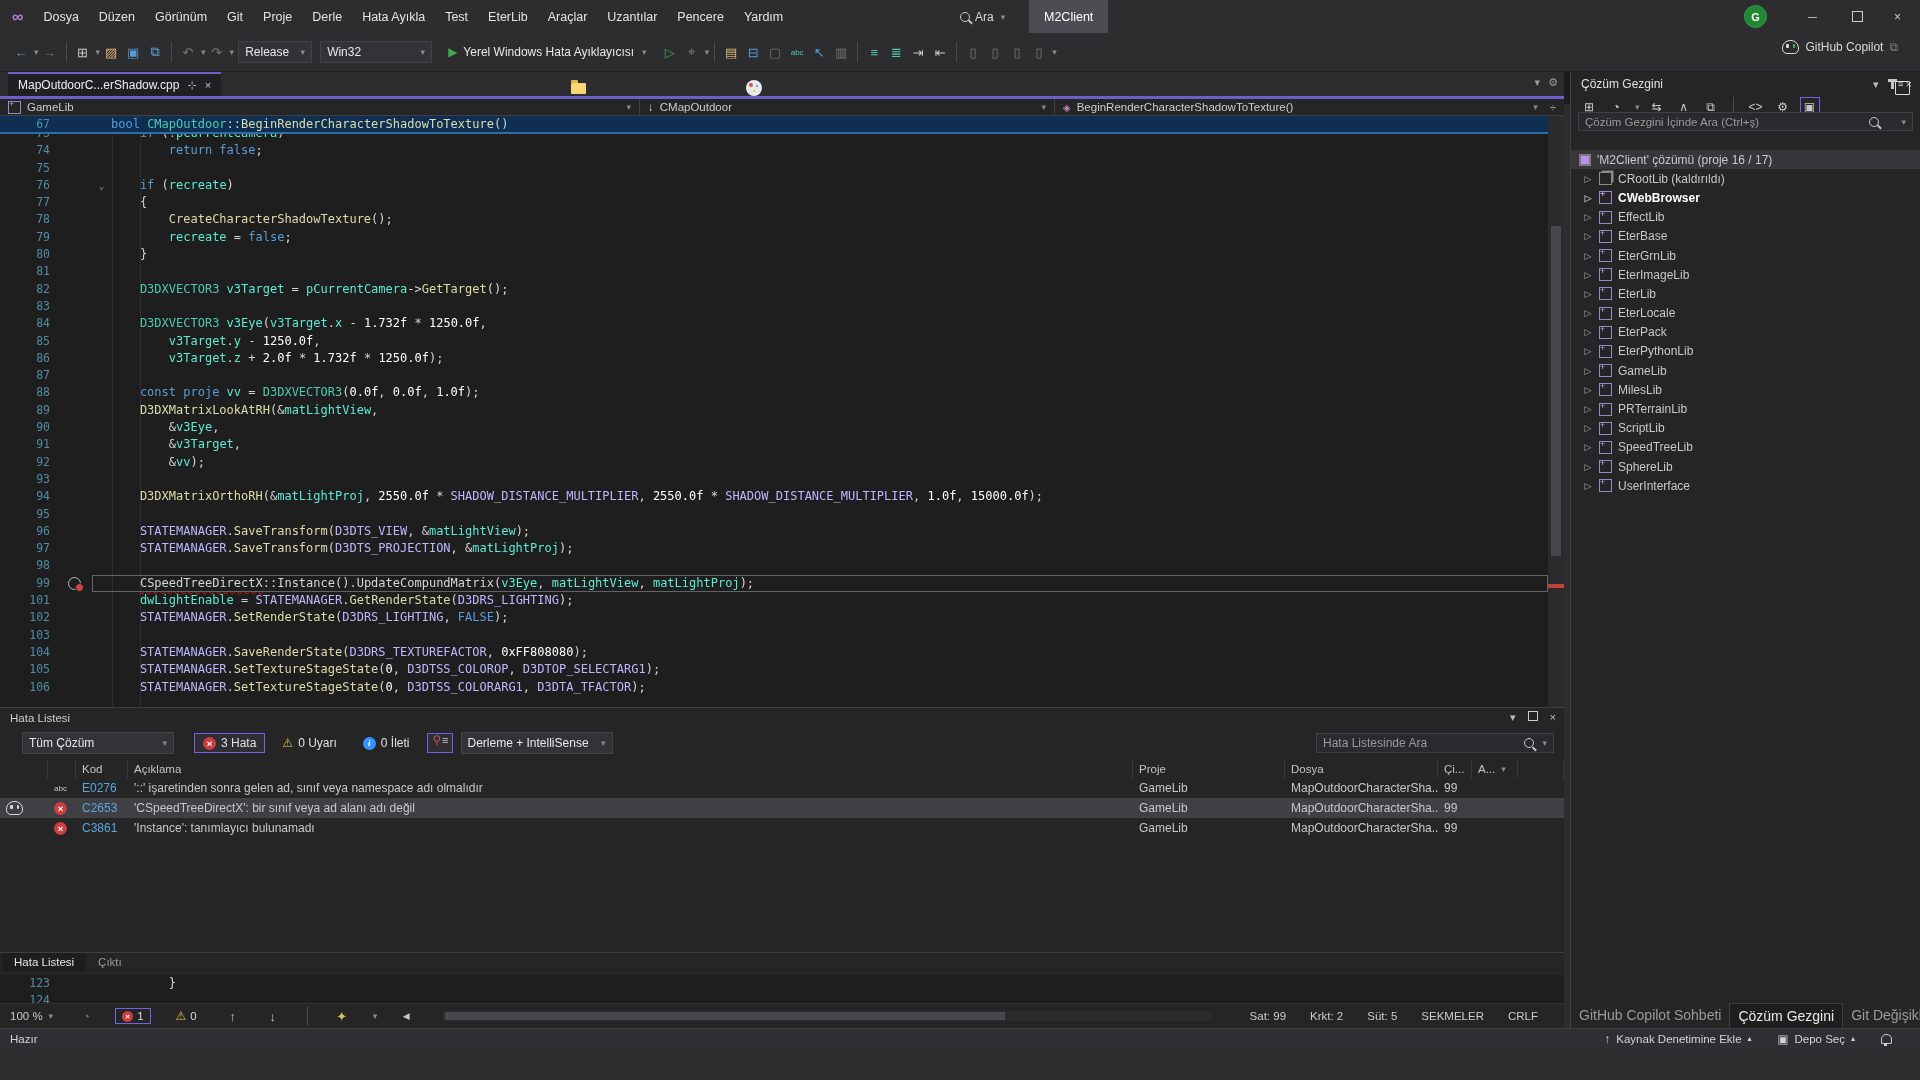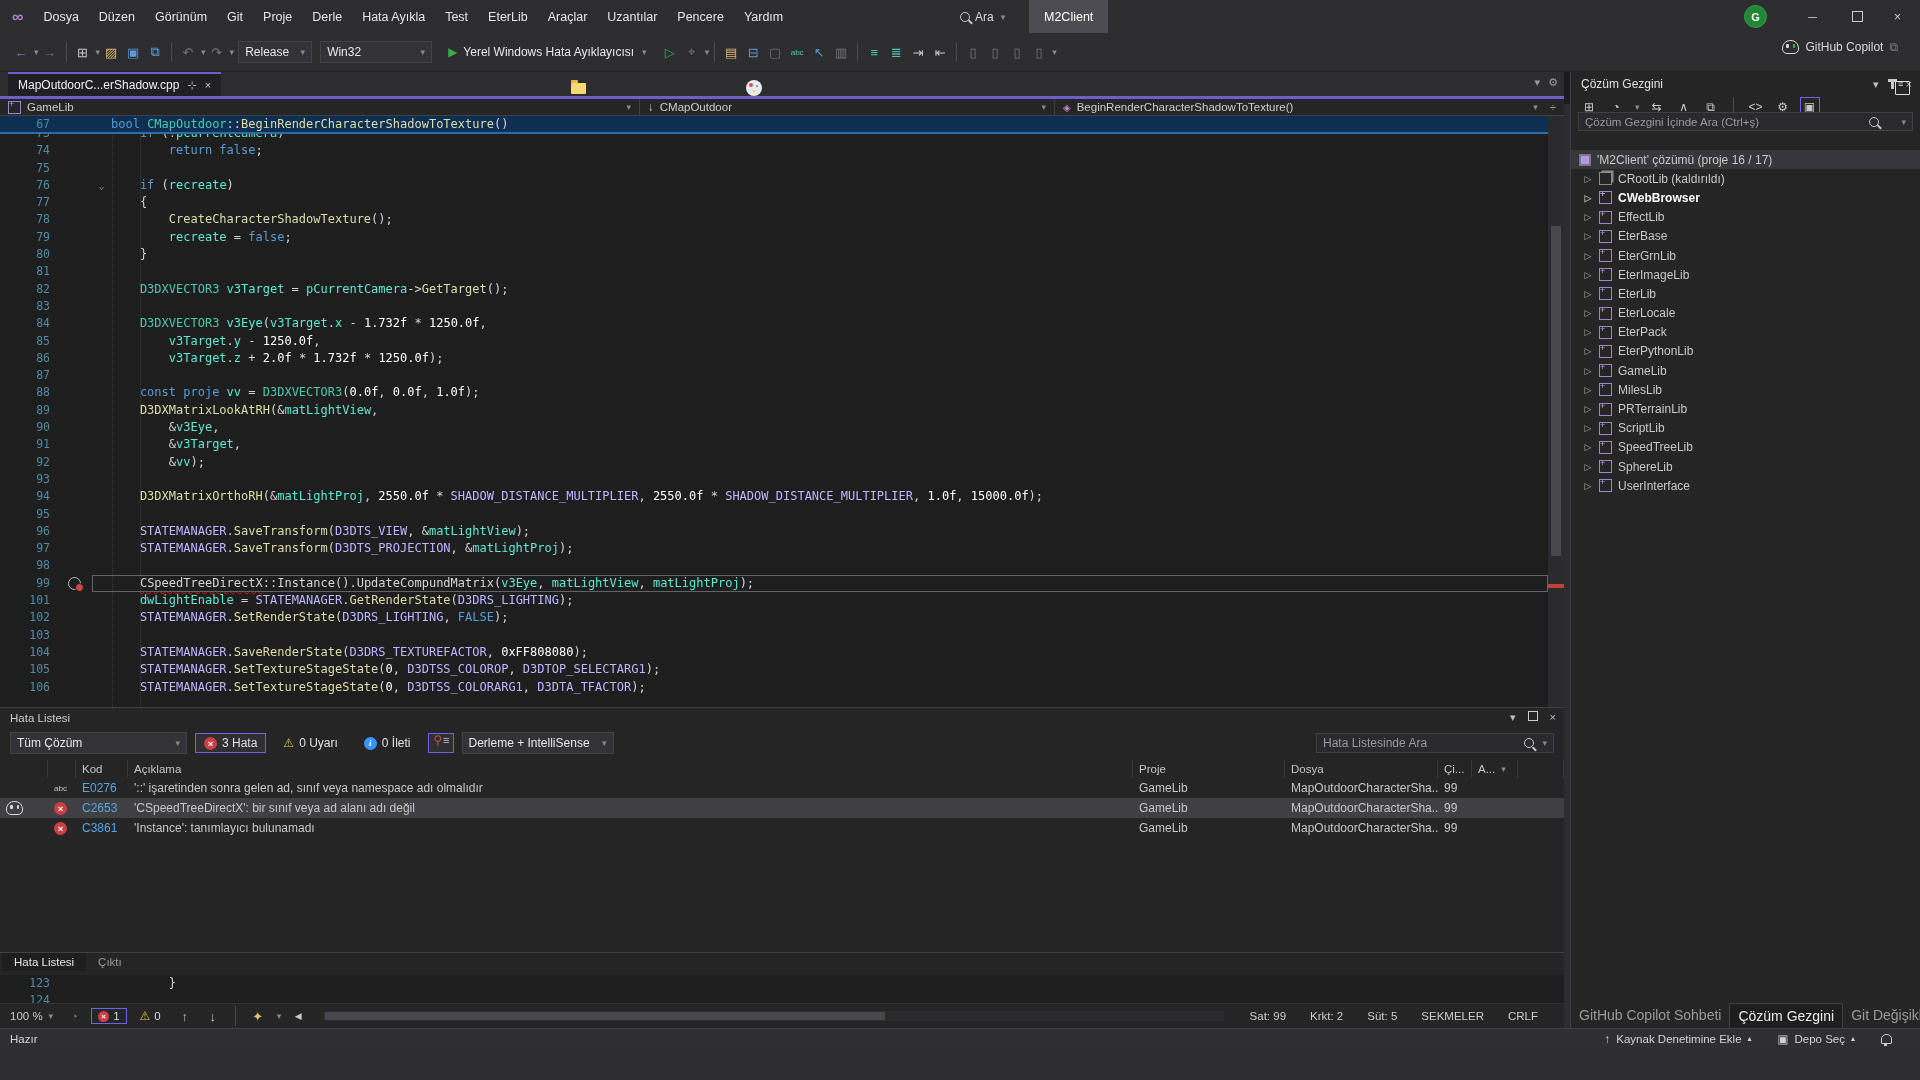--- a/index.html
+++ b/index.html
@@ -98,21 +98,21 @@
 
   
   #paneltabs{left:0;top:880px;width:1564px;height:23px;background:#252526;display:flex;align-items:flex-start;padding-left:2px;box-sizing:border-box;border-top:1px solid #3F3F46}
   .ptab{padding:3px 12px;font-size:11.5px;color:#9A9A9A}
   .ptab.active{background:#1E1E1E;color:#E4E4E4}
 
   
   #codefooter{left:0;top:903px;width:1548px;height:28px;background:#1E1E1E;overflow:hidden;}
 
   
-  #bottomstrip{left:0;top:1003px;width:1564px;height:25px;background:#252526;display:flex;align-items:center;padding:0 6px;box-sizing:border-box;gap:6px;border-top:1px solid #303034}
+  #bottomstrip{left:0;top:1003px;width:1564px;height:25px;background:#252526;display:flex;align-items:center;padding:0 6px;box-sizing:border-box;gap:18px;border-top:1px solid #303034}
   .zoombox{display:flex;align-items:center;gap:4px;color:#C8C8C8;font-size:11.5px;padding:0 4px}
   .badge{display:flex;align-items:center;gap:4px;padding:1px 6px;border:1px solid transparent;font-size:11.5px;color:#D8D8D8}
   .badge.sel{border-color:#7160E8}
   #hscroll{flex:1;height:10px;background:#2B2B2E;margin:0 8px;position:relative}
   #hthumb{position:absolute;left:2px;top:1px;width:560px;height:8px;background:#47474D}
   #statuscells{display:flex;gap:0;margin-right:8px}
   .scell{padding:0 12px;font-size:11.5px;color:#CCC;white-space:nowrap}
 
   
   #sepanel{left:1570px;top:72px;width:350px;height:931px;background:#252526;border-left:1px solid #3F3F46;box-sizing:border-box;}
@@ -584,21 +584,21 @@
     </div>
 
     <div id="errpanel" class="abs">
       <div id="errtitle">Hata Listesi</div>
       <div class="panel-btns">
         <span>▾</span>
         <span><span class="maxbox" style="width:8px;height:8px"></span></span>
         <span>×</span>
       </div>
       <div id="errtools">
-        <span class="combo" style="width:177px;margin:0">
+        <span class="combo" style="width:152px;margin:12px">
           <span>Tüm Çözüm</span>
             <span class="dd">▾</span>
         </span>
         <span class="ebtn sel">
           <span class="errico">×</span>
           <span>3 Hata</span>
         </span>
         <span class="ebtn">
           <span class="warnico">⚠</span>
           <span>0 Uyarı</span>

